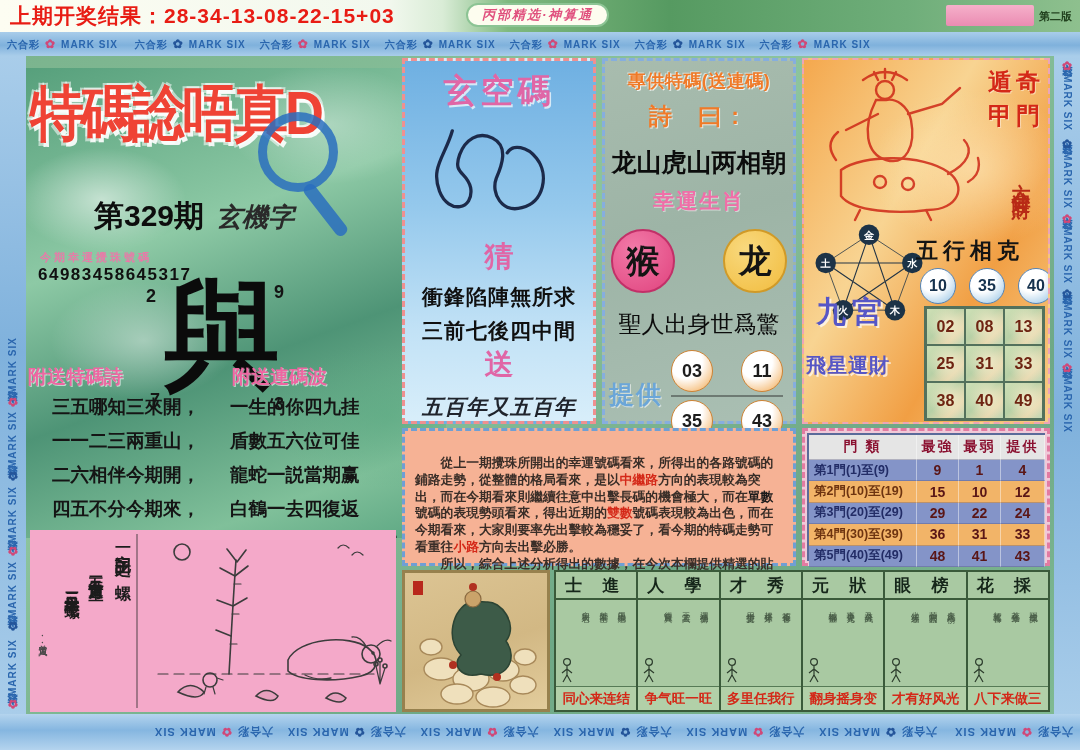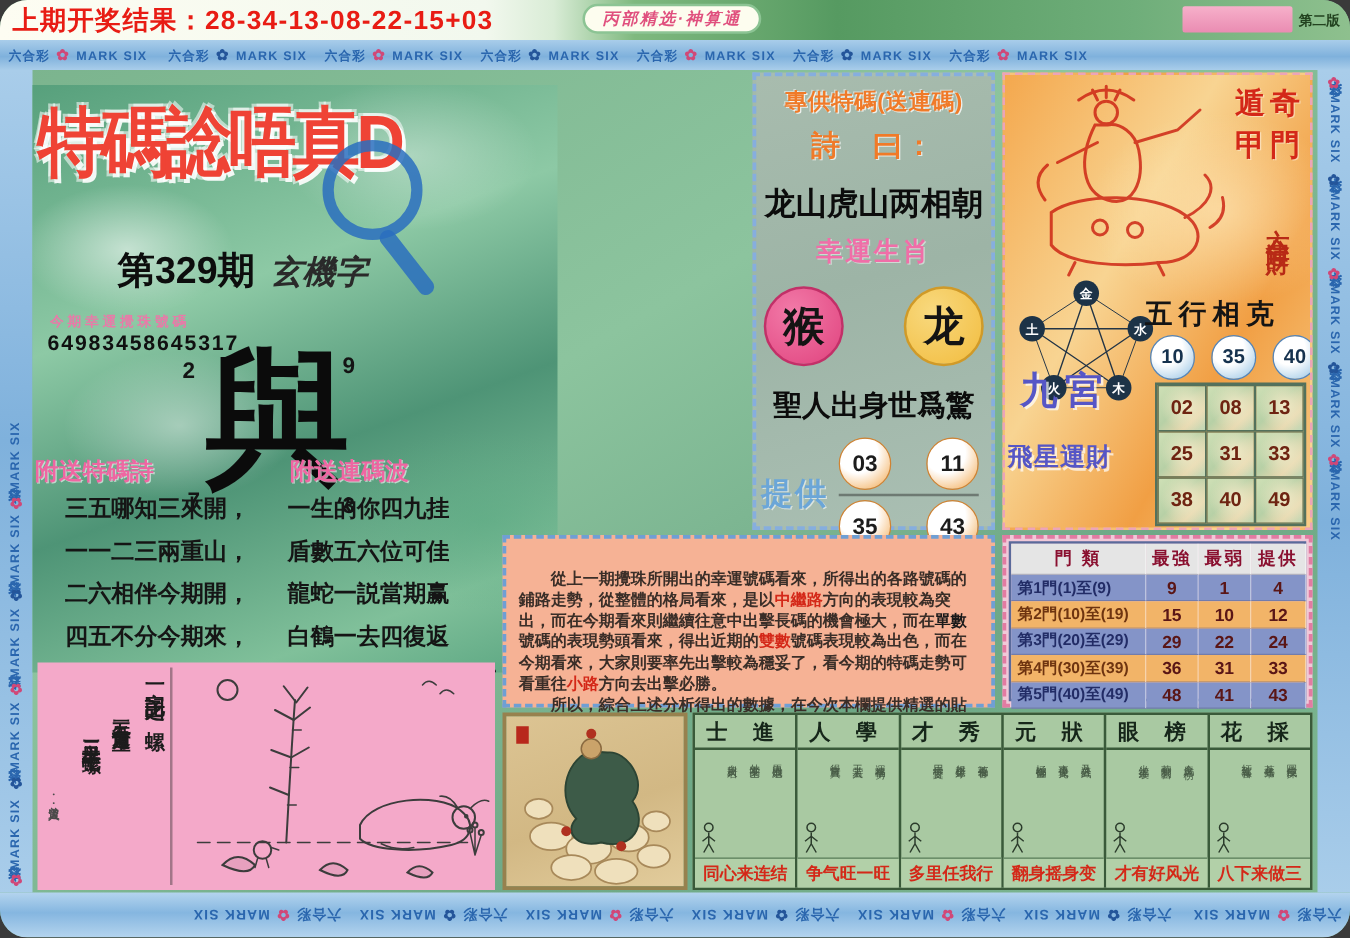--- a/index.html
+++ b/index.html
@@ -1,18 +1,18 @@
 <!DOCTYPE html>
 <html><head>
 <meta charset="utf-8">
 <style>
   html,body{margin:0;padding:0;background:#3a3a3a}
   #page{position:relative;width:1080px;height:750px;margin:0 auto;overflow:hidden;
         background:linear-gradient(150deg,#79b28c,#8cc49e 40%,#6ea886 70%,#82bc94);
-        font-family:"Liberation Sans",sans-serif;border-radius:22px;}
+        font-family:"Liberation Sans",sans-serif;}
   .abs{position:absolute}
 
   
   .masthead{left:0;top:0;width:1080px;height:32px;
      background:linear-gradient(90deg,#fdfdf2 0%,#f2f8ee 36%,#d9ecd6 41%,#7fb97f 47%,#569a61 62%,#6fae7a 84%,#8ec08e 100%);}
   .prev-line{left:10px;top:2px;font-size:21px;font-weight:800;color:#e81c14;letter-spacing:1px;white-space:nowrap}
   .badge{left:466px;top:3px;background:#fdfdef;border:2px solid #8cc494;border-radius:14px;
          padding:1px 14px;font-size:13px;font-weight:800;color:#e0507e;letter-spacing:2px;font-style:italic}
   .pinkbox{left:946px;top:5px;width:88px;height:21px;border-radius:2px;
            background:linear-gradient(#f6b0ca,#ea8cb2)}
@@ -96,21 +96,21 @@
   .gr-poemlabel{margin-top:8px;font-size:23px;font-weight:900;color:#f07a28;letter-spacing:10px;
      text-shadow:1px 1px 0 rgba(255,255,255,.7)}
   .gr-poem{margin-top:14px;font-size:25px;font-weight:900;color:#0c0c0c;white-space:nowrap}
   .gr-zlabel{margin-top:8px;font-size:21px;font-weight:900;color:#f06ea8;letter-spacing:2px;
      text-shadow:1px 1px 0 rgba(255,255,255,.5)}
   .gr-circles{margin-top:14px;width:176px;display:flex;justify-content:space-between}
   .zcircle{width:60px;height:60px;border-radius:50%;display:flex;align-items:center;justify-content:center;
      font-size:33px;font-weight:900;color:#141414;font-family:"Liberation Serif",serif}
   .z1{background:radial-gradient(circle at 35% 30%,#f27aa8,#e0437e);border:2px solid #c23068}
   .z2{background:radial-gradient(circle at 35% 30%,#f8d97e,#f2bc3e);border:2px solid #d09a28}
-  .gr-line2{margin-top:16px;font-size:23px;font-weight:700;color:#0c0c0c;white-space:nowrap}
+  .gr-line2{margin-top:16px;font-size:23px;font-weight:400;color:#0c0c0c;white-space:nowrap}
   .gr-provide{margin-top:10px;width:180px;position:relative;height:96px}
   .gp-label{position:absolute;left:0;top:28px;font-size:25px;font-weight:900;color:#6ba6d8;letter-spacing:2px;
      text-shadow:1px 1px 0 rgba(255,255,255,.6)}
   .gp-balls{position:absolute;left:62px;top:0;width:112px;display:flex;flex-wrap:wrap;justify-content:space-between}
   .gp-balls .hr{width:100%;height:2px;background:rgba(40,40,40,.45);margin:3px 0}
   .ball{width:40px;height:40px;border-radius:50%;display:flex;align-items:center;justify-content:center;
      font-size:18px;font-weight:800;color:#1c1c1c;
      background:radial-gradient(circle at 35% 28%,#ffffff 0 42%,#f6c488 80%,#e89342);border:1px solid #cf8334}
 
   
@@ -260,20 +260,31 @@
         <circle cx="233" cy="121" r="1" fill="#3c3c3c"></circle>
         <path d="M38,160 q12,-13 26,0 q-5,10 -26,0 Z M116,164 q10,-11 22,0 q-4,9 -22,0 Z M186,166 q9,-10 20,0 q-4,8 -20,0 Z" fill="rgba(0,0,0,.05)"></path>
         <path d="M240,152 l-4,-18 M240,152 l5,-16 M240,152 v-22" stroke-width="1.2"></path>
         <circle cx="236" cy="132" r="2"></circle>
           <circle cx="245" cy="134" r="2"></circle>
           <circle cx="240" cy="128" r="2"></circle>
       </g>
     </svg>
   </div>
 
+  <div class="abs panel-blue">
+    <div class="bl-title">玄空碼</div>
+    <svg width="170" height="128" viewBox="0 0 170 130" style="margin-top:4px">
+      <path d="M34,14 C26,42 10,54 20,80 C30,106 58,100 54,76 C50,58 34,62 42,40 C48,24 62,14 78,22 C96,31 88,52 82,66 C76,82 88,104 110,98 C134,92 140,62 126,44 C116,31 100,28 94,38" fill="none" stroke="#1c2a4a" stroke-width="3.6" stroke-linecap="round"></path>
+    </svg>
+    <div class="bl-guess">猜</div>
+    <div class="bl-line">衝鋒陷陣無所求</div>
+    <div class="bl-line">三前七後四中間</div>
+    <div class="bl-send">送</div>
+    <div class="bl-foot">五百年又五百年</div>
+  </div>
 
   <div class="abs panel-green">
     <div class="gr-title">專供特碼(送連碼)</div>
     <div class="gr-poemlabel">詩 曰:</div>
     <div class="gr-poem">龙山虎山两相朝</div>
     <div class="gr-zlabel">幸運生肖</div>
     <div class="gr-circles">
       <div class="zcircle z1">猴</div>
       <div class="zcircle z2">龙</div>
     </div>

